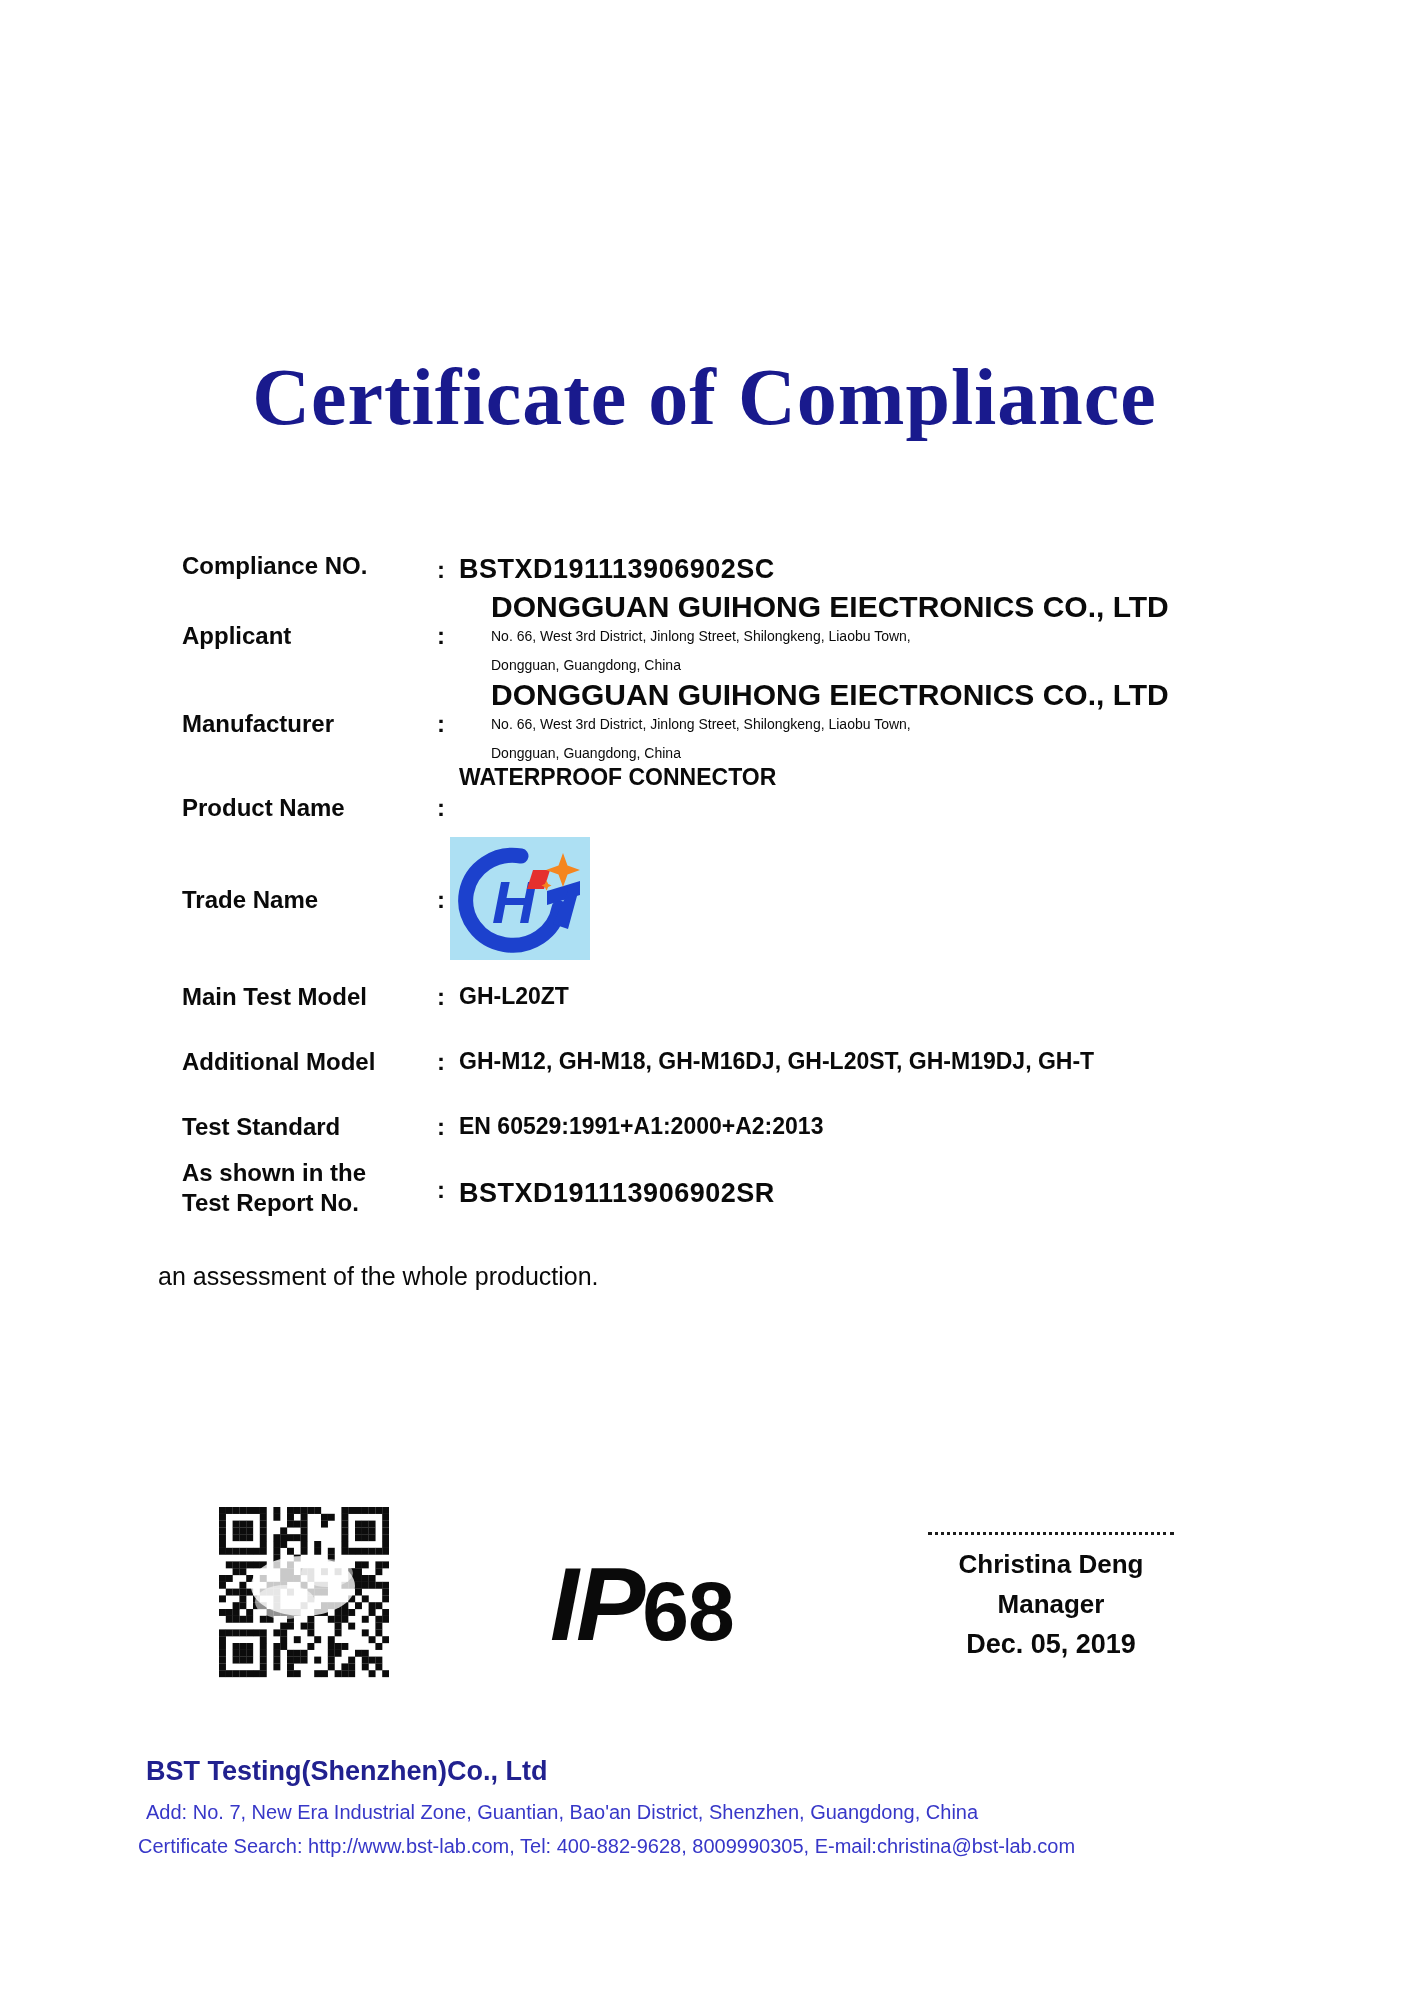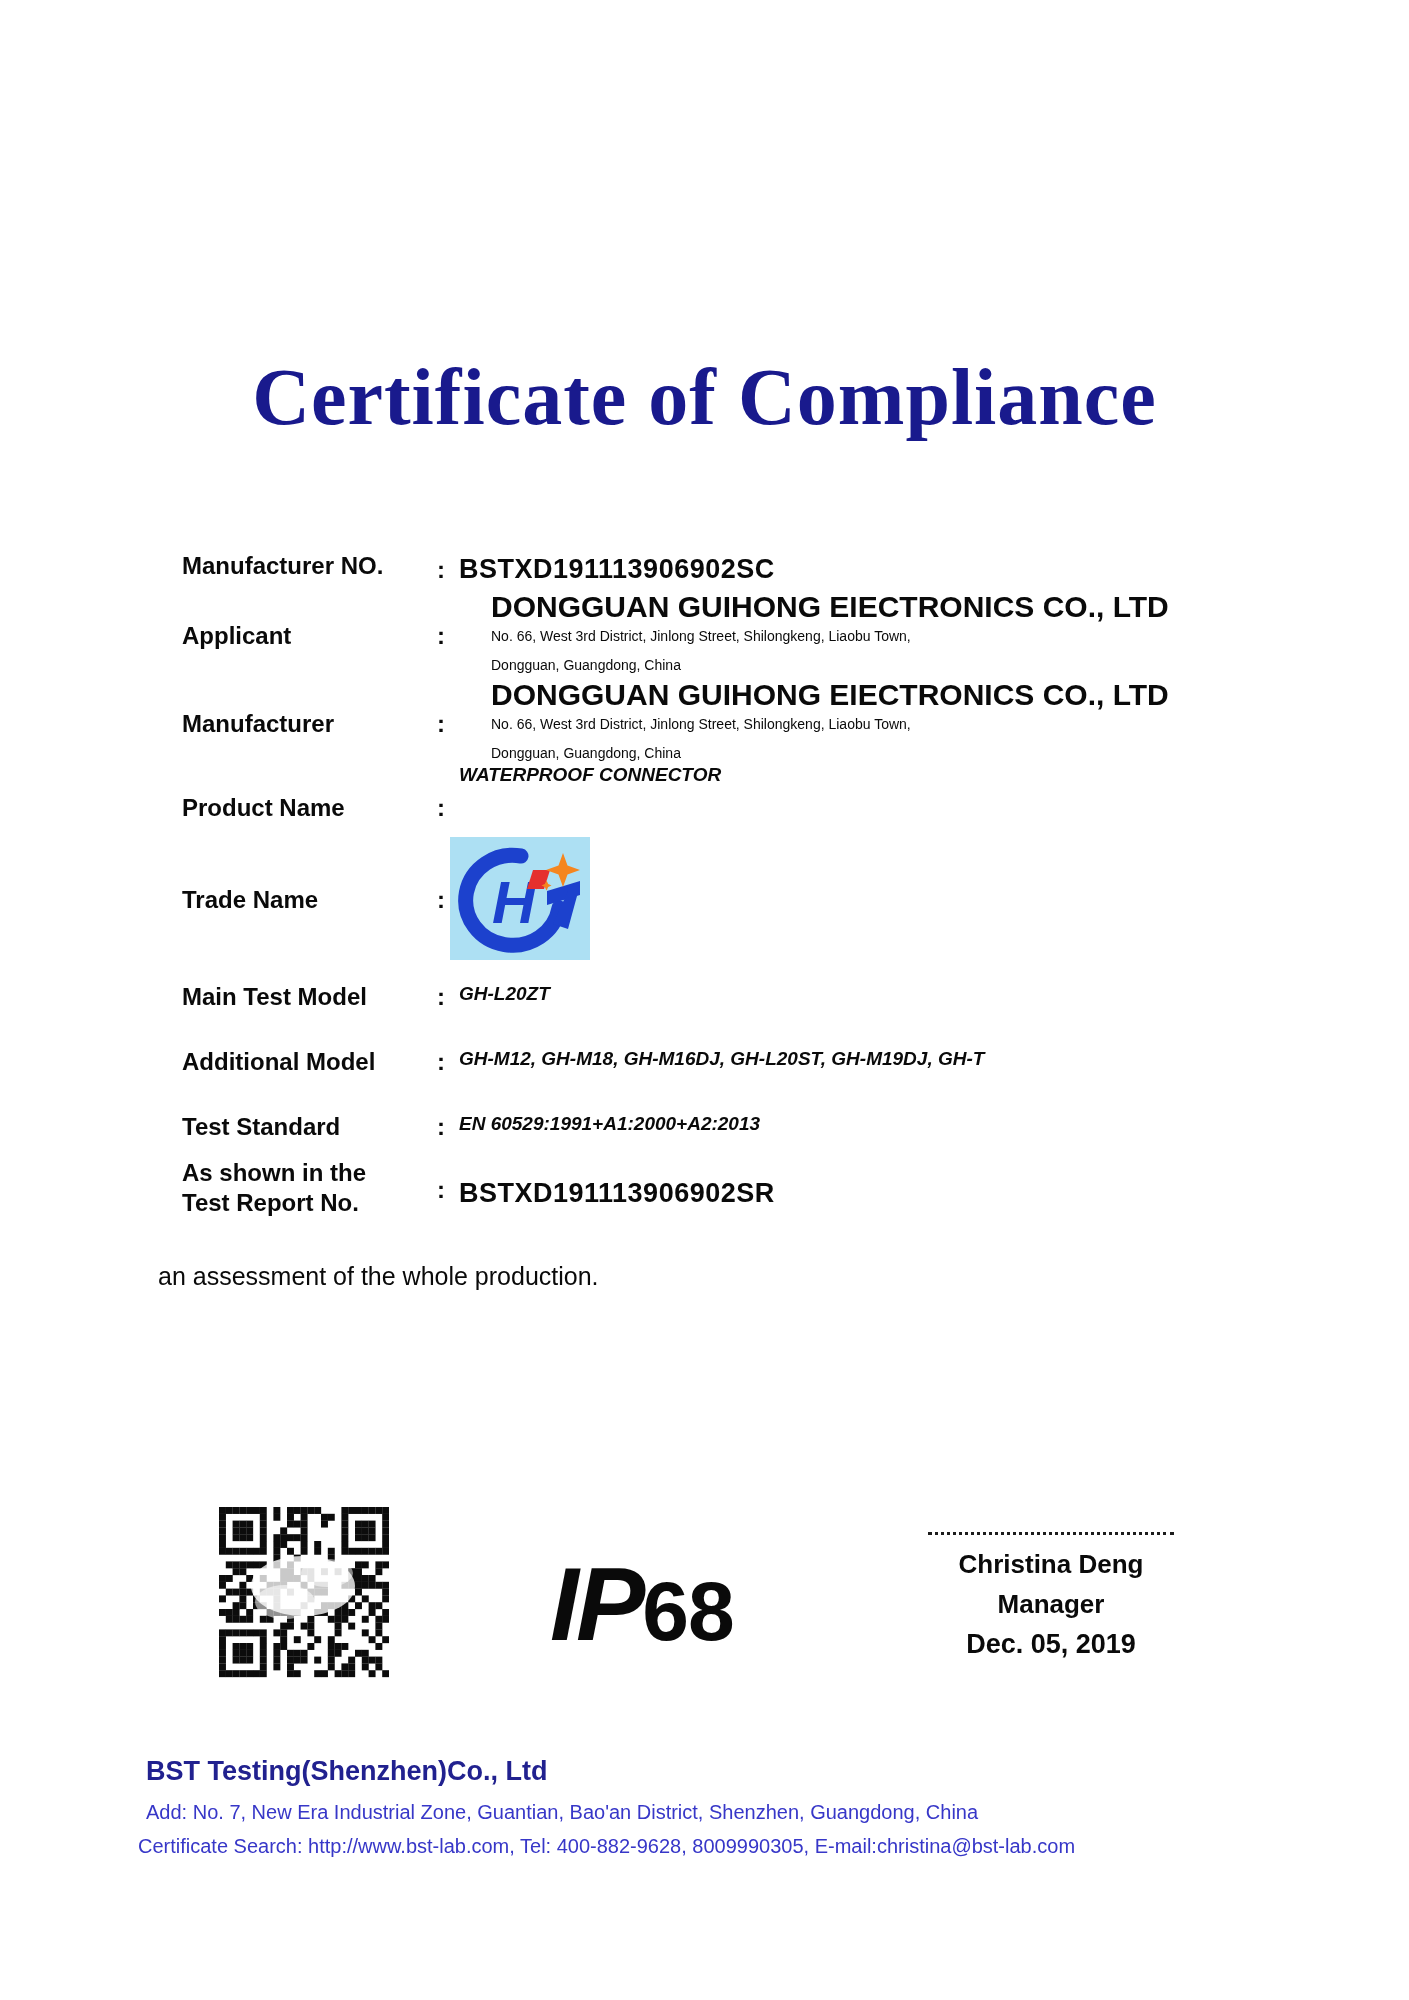--- a/index.html
+++ b/index.html
@@ -22,21 +22,21 @@
   .abs{position:absolute;}
   .title{
     top:352px;left:0;width:1409px;text-align:center;
     font-family:"Liberation Serif",serif;font-weight:bold;font-size:80px;
     color:var(--title-navy);letter-spacing:1px;white-space:nowrap;
   }
   .label{left:182px;font-weight:bold;font-size:24px;white-space:nowrap;}
   .colon{left:437px;font-weight:bold;font-size:24px;}
   .val{left:459px;white-space:nowrap;}
   .certval{font-weight:bold;font-size:27px;letter-spacing:.5px;}
-  .boldval{font-weight:bold;font-size:19px;font-style:italic;}
+  .boldval{font-weight:bold;font-size:23px;}
   .company{font-weight:bold;font-size:30px;line-height:29.5px;margin-left:32px;}
   .addr{font-size:14px;line-height:29.5px;margin-left:32px;}
   .vblock{line-height:29.5px;}
   .report-label{line-height:30px;}
   .statement{left:158px;top:1258px;width:1120px;font-size:25px;line-height:37px;}
   .statement .stretch{word-spacing:7px;}
   .ip-wrap{left:550px;top:1552px;line-height:1;white-space:nowrap;}
   .ip-big{font-weight:bold;font-size:104px;letter-spacing:-3px;font-style:italic;}
   .ip-small{font-weight:bold;font-size:84px;letter-spacing:-1px;}
   .sig{left:926px;top:1532px;width:250px;text-align:center;}
@@ -48,21 +48,21 @@
   .f-addr{left:146px;top:1801px;font-size:20px;color:var(--footer-blue);white-space:nowrap;}
   .f-contact{left:138px;top:1835px;font-size:20px;color:var(--footer-blue);white-space:nowrap;}
   .logo-box{left:450px;top:837px;width:140px;height:123px;}
   .qr-box{left:219px;top:1506px;width:170px;height:172px;}
 </style>
 </head>
 <body>
 
 <div class="abs title">Certificate of Compliance</div>
 
-<div class="abs label" style="top:552px">Manufacturer NO.</div>
+<div class="abs label" style="top:552px">Compliance NO.</div>
 <div class="abs colon" style="top:556px">:</div>
 <div class="abs val certval" style="top:554px">BSTXD191113906902SC</div>
 
 <div class="abs label" style="top:622px">Applicant</div>
 <div class="abs colon" style="top:622px">:</div>
 <div class="abs val vblock" style="top:592px">
   <div class="company">DONGGUAN GUIHONG EIECTRONICS CO., LTD</div>
   <div class="addr">No. 66, West 3rd District, Jinlong Street, Shilongkeng, Liaobu Town,</div>
   <div class="addr">Dongguan, Guangdong, China</div>
 </div>

